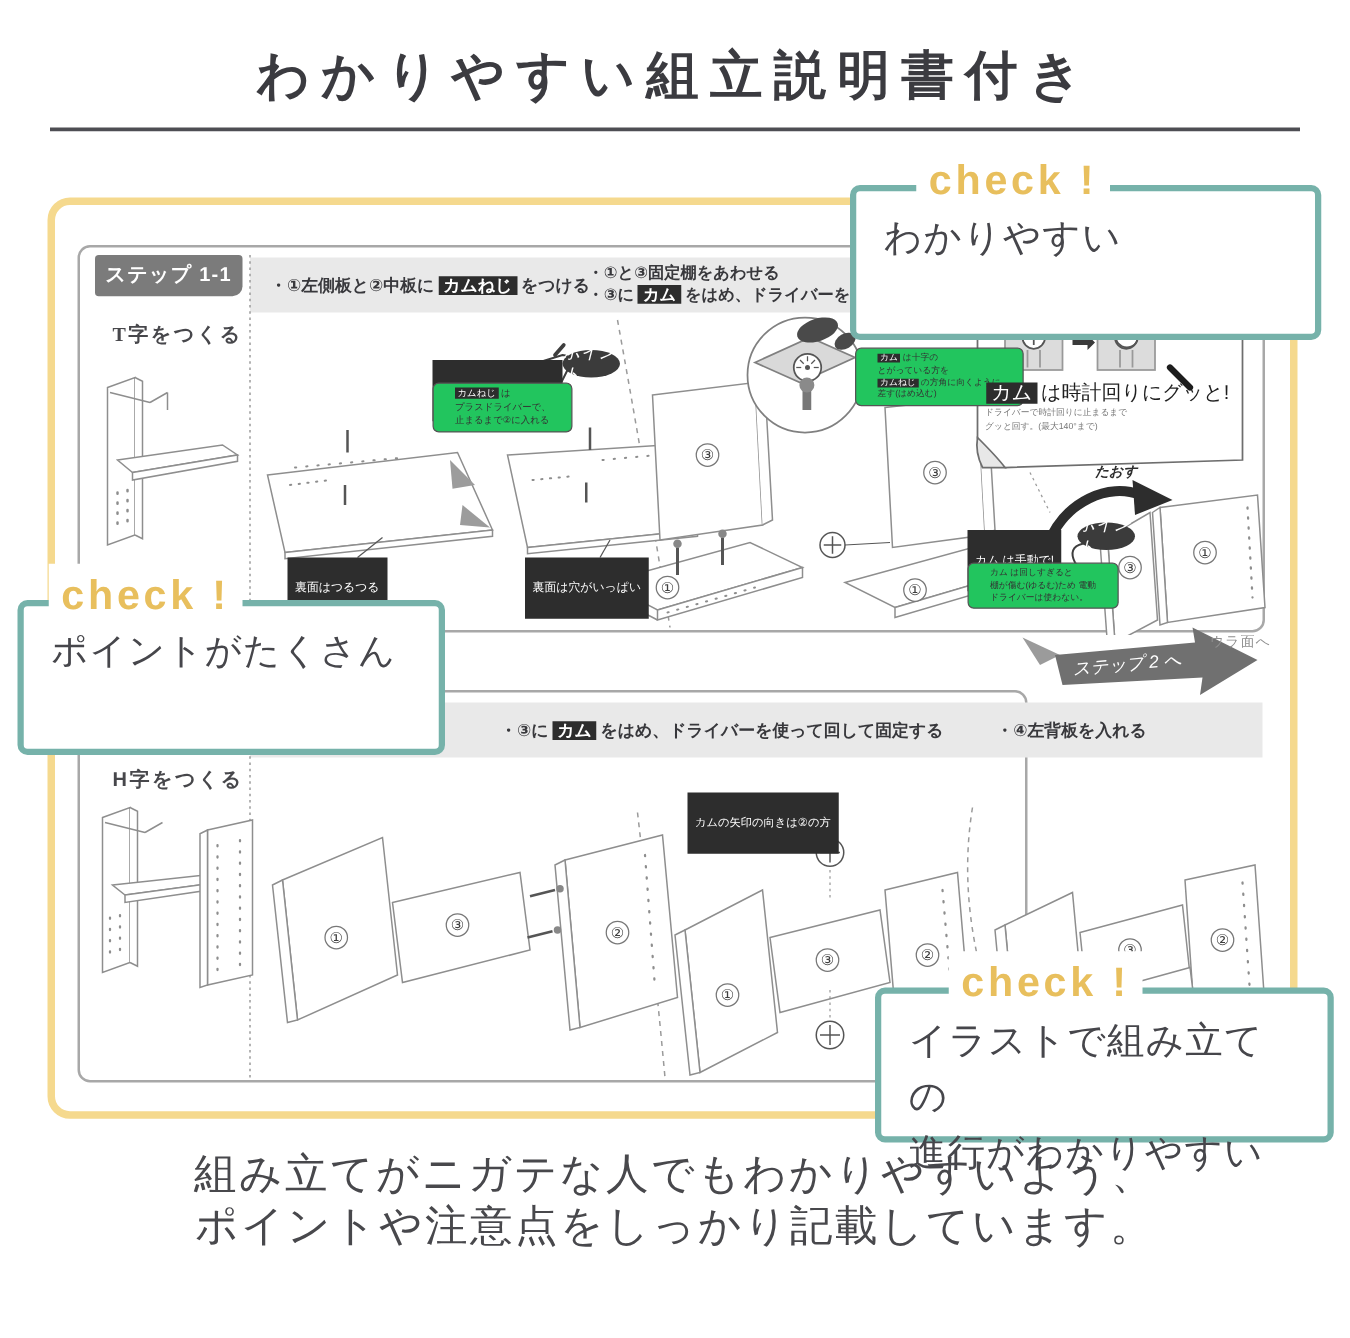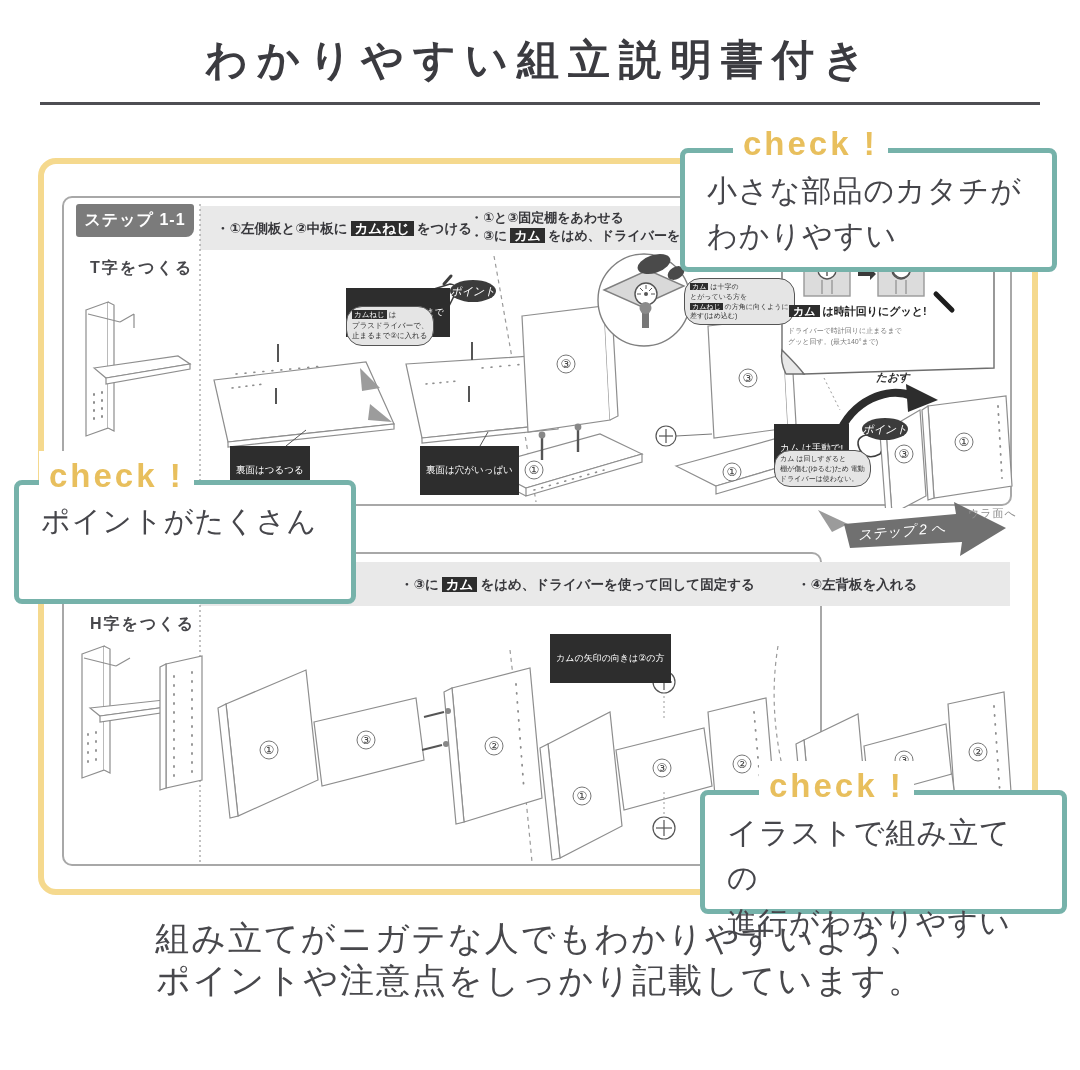--- a/index.html
+++ b/index.html
@@ -22,26 +22,26 @@
     border-radius:3px 3px 8px 3px; z-index:3; letter-spacing:1px; }
   .inst-bar { position:absolute; left:136px; top:8px; width:810px; height:44px; background:#e9e9e9; z-index:1; }
   .inst { position:absolute; font-size:13.5px; font-weight:bold; color:#38383c; white-space:nowrap; z-index:2; }
   .tag { background:#2d2d2d; color:#fff; padding:0 4px; margin:0 3px; }
   .section-title { position:absolute; font-size:16px; font-weight:bold; color:#47474b; letter-spacing:2px; z-index:2; }
 
   .diag { position:absolute; left:0; top:0; z-index:1; }
 
   .chip { position:absolute; background:#2d2d2d; color:#fff; font-size:9.5px; padding:18px 6px;
     white-space:nowrap; z-index:3; }
-  .note-box { position:absolute; background:#e5e5e5; border:1.5px solid #555; border-radius:16px;
-    padding:3px 5px; font-size:7.5px; line-height:1.4; color:#333; z-index:3; white-space:nowrap; }
+  .note-box { position:absolute; background:#22c55e; border:1.5px solid #555; border-radius:5px;
+    padding:3px 17px; font-size:7.5px; line-height:1.4; color:#333; z-index:3; white-space:nowrap; }
   .tag-s { background:#2d2d2d; color:#fff; padding:0 2px; }
-  .point-pill { position:absolute; background:#3b3b3b; color:#fff; font-size:11px; width:46px; height:22px;
+  .point-pill { position:absolute; background:#3b3b3b; color:#fff; font-size:14px; width:46px; height:22px;
     border-radius:50%; display:flex; align-items:center; justify-content:center; z-index:4; font-style:italic;font-family:Liberation Mono, monospace; }
-  .card-chip { position:absolute; font-size:11px; font-weight:bold; color:#1e1e1e; z-index:3; white-space:nowrap; }
+  .card-chip { position:absolute; font-size:16px; font-weight:normal; color:#1e1e1e; z-index:3; white-space:nowrap; }
   .tiny { position:absolute; font-size:7px; color:#777; line-height:1.5; z-index:3; white-space:nowrap; }
   .taosu { position:absolute; font-size:11px; font-weight:bold; font-style:italic; color:#2d2d2d; z-index:3; }
 
   .transition-wrap { position:absolute; left:810px; top:498px; width:262px; height:64px; z-index:6; }
   .ura { position:absolute; left:158px; top:8px; font-size:11px; color:#8e8e8e; letter-spacing:1px; }
 
   .callout { position:absolute; background:#fff; border:5px solid #76b2aa; border-radius:8px; z-index:20;
     padding:15px 22px 8px 22px; font-size:30px; line-height:1.5; color:#46464b; letter-spacing:1px; }
   .check-label { position:absolute; top:-34px; background:#fff; padding:0 10px; color:#e8bf5d;
     font-size:33px; font-weight:bold; letter-spacing:3px; }
@@ -64,21 +64,21 @@
     <div class="step-tab">ステップ 1-1</div>
 
     <div class="inst" style="left:152px; top:22px;">
       <span>・①左側板と②中板に</span><span class="tag">カムねじ</span><span>をつける</span>
     </div>
     <div class="inst" style="left:406px; top:11px; font-size:13px;">・①と③固定棚をあわせる</div>
     <div class="inst" style="left:406px; top:29px; font-size:13px;">
       <span>・③に</span><span class="tag">カム</span><span>をはめ、ドライバーを使って回</span>
     </div>
 
-    <div class="section-title" style="left:26px; top:60px;">T字をつくる</div>
+    <div class="section-title" style="left:26px; top:60px;font-family:Liberation Serif, serif;">T字をつくる</div>
 
     <svg class="diag" width="950" height="310" viewBox="0 0 950 310">
       <g stroke="#9a9a9a" fill="none" stroke-width="1.2">
         <line x1="136" y1="6" x2="136" y2="304" stroke-dasharray="2 3"></line>
         <path d="M430,58 Q452,180 472,304" stroke-dasharray="4 4"></path>
       </g>
 
       <g stroke="#8e8e8e" fill="#fff" stroke-width="1.2">
         <path d="M22,112 L44,104 L44,230 L22,238 Z"></path>
         <path d="M44,104 L50,107 L50,233 L44,230"></path>
@@ -351,21 +351,20 @@
         <circle cx="850" cy="266" r="9" fill="#fff" stroke="#777"></circle>
           <text x="850" y="270">④</text>
       </g>
     </svg>
 
     <div class="chip" style="left:486px; top:80px; font-size:9px;">カムの矢印の向きは②の方</div>
   </div>
 
   <div class="callout" style="left:680px; top:148px; width:377px; height:124px;">
     <span class="check-label" style="left:48px;">check !</span>
-    <div>小さな部品のカタチが</div>
     <div>わかりやすい</div>
   </div>
 
   <div class="callout" style="left:14px; top:480px; width:342px; height:124px; font-size:29px;">
     <span class="check-label" style="left:20px;">check !</span>
     <div>ポイントがたくさん</div>
   </div>
 
   <div class="callout" style="left:700px; top:790px; width:367px; height:124px;">
     <span class="check-label" style="left:54px;">check !</span>

